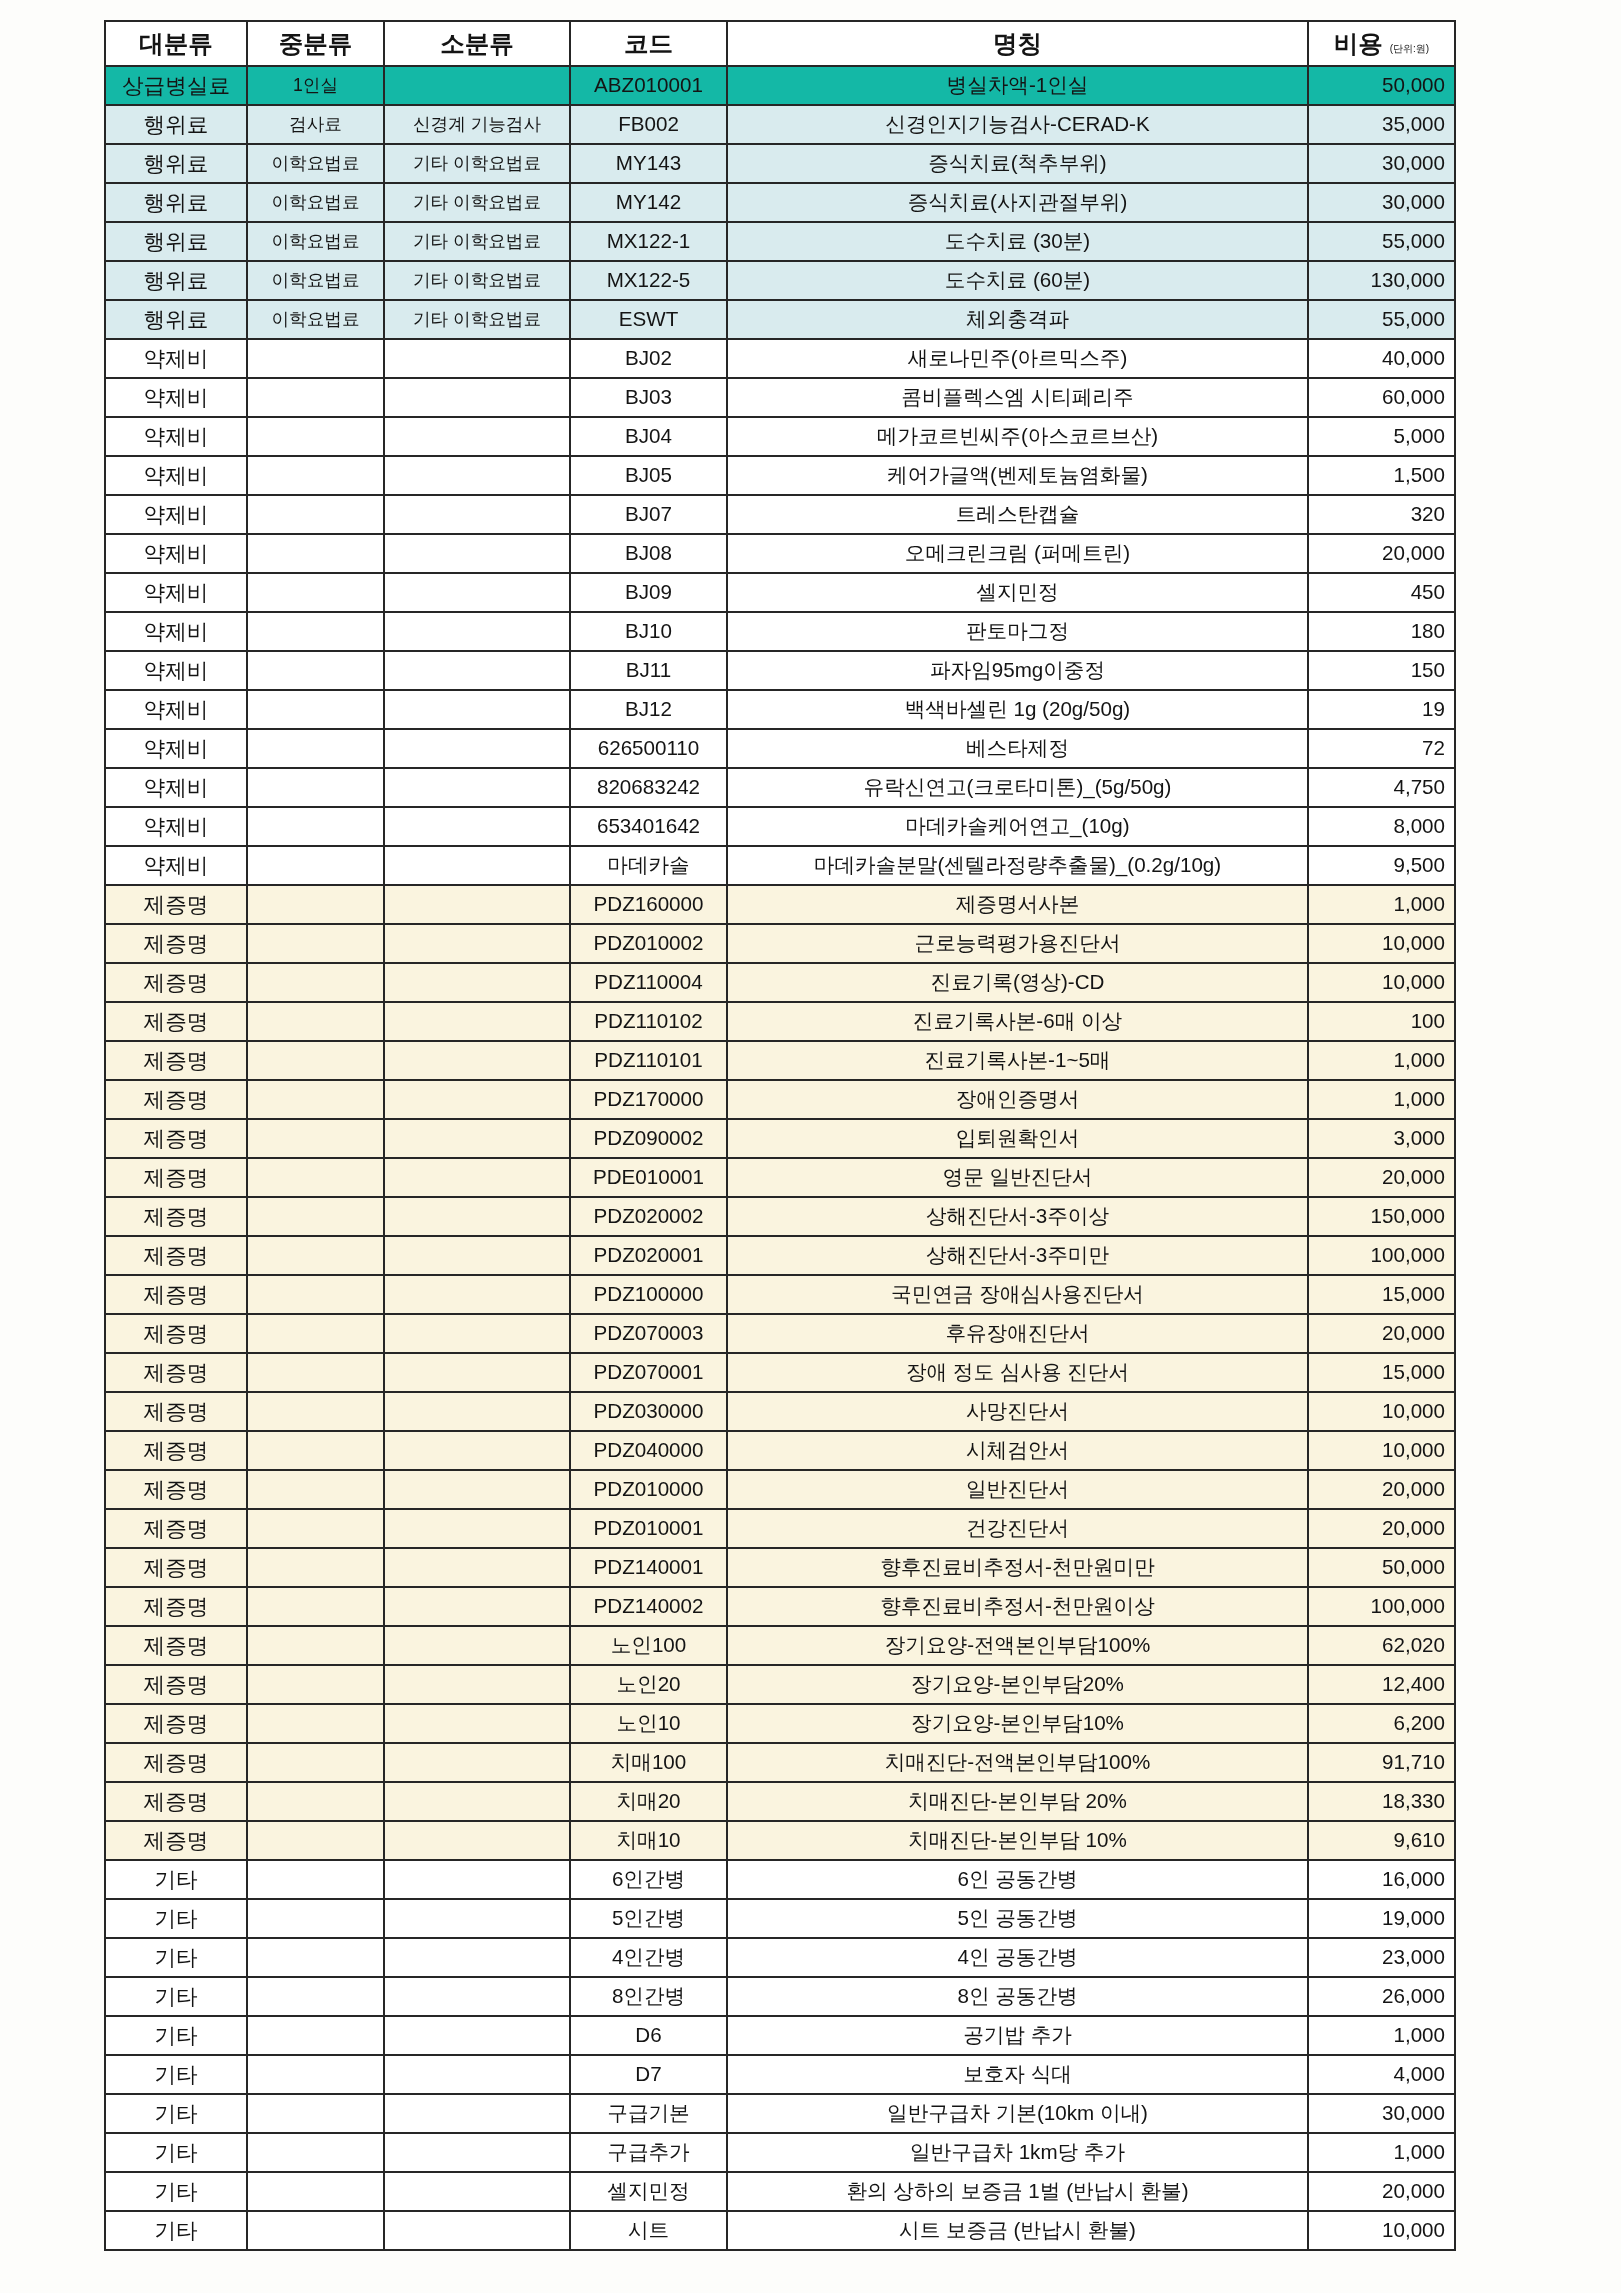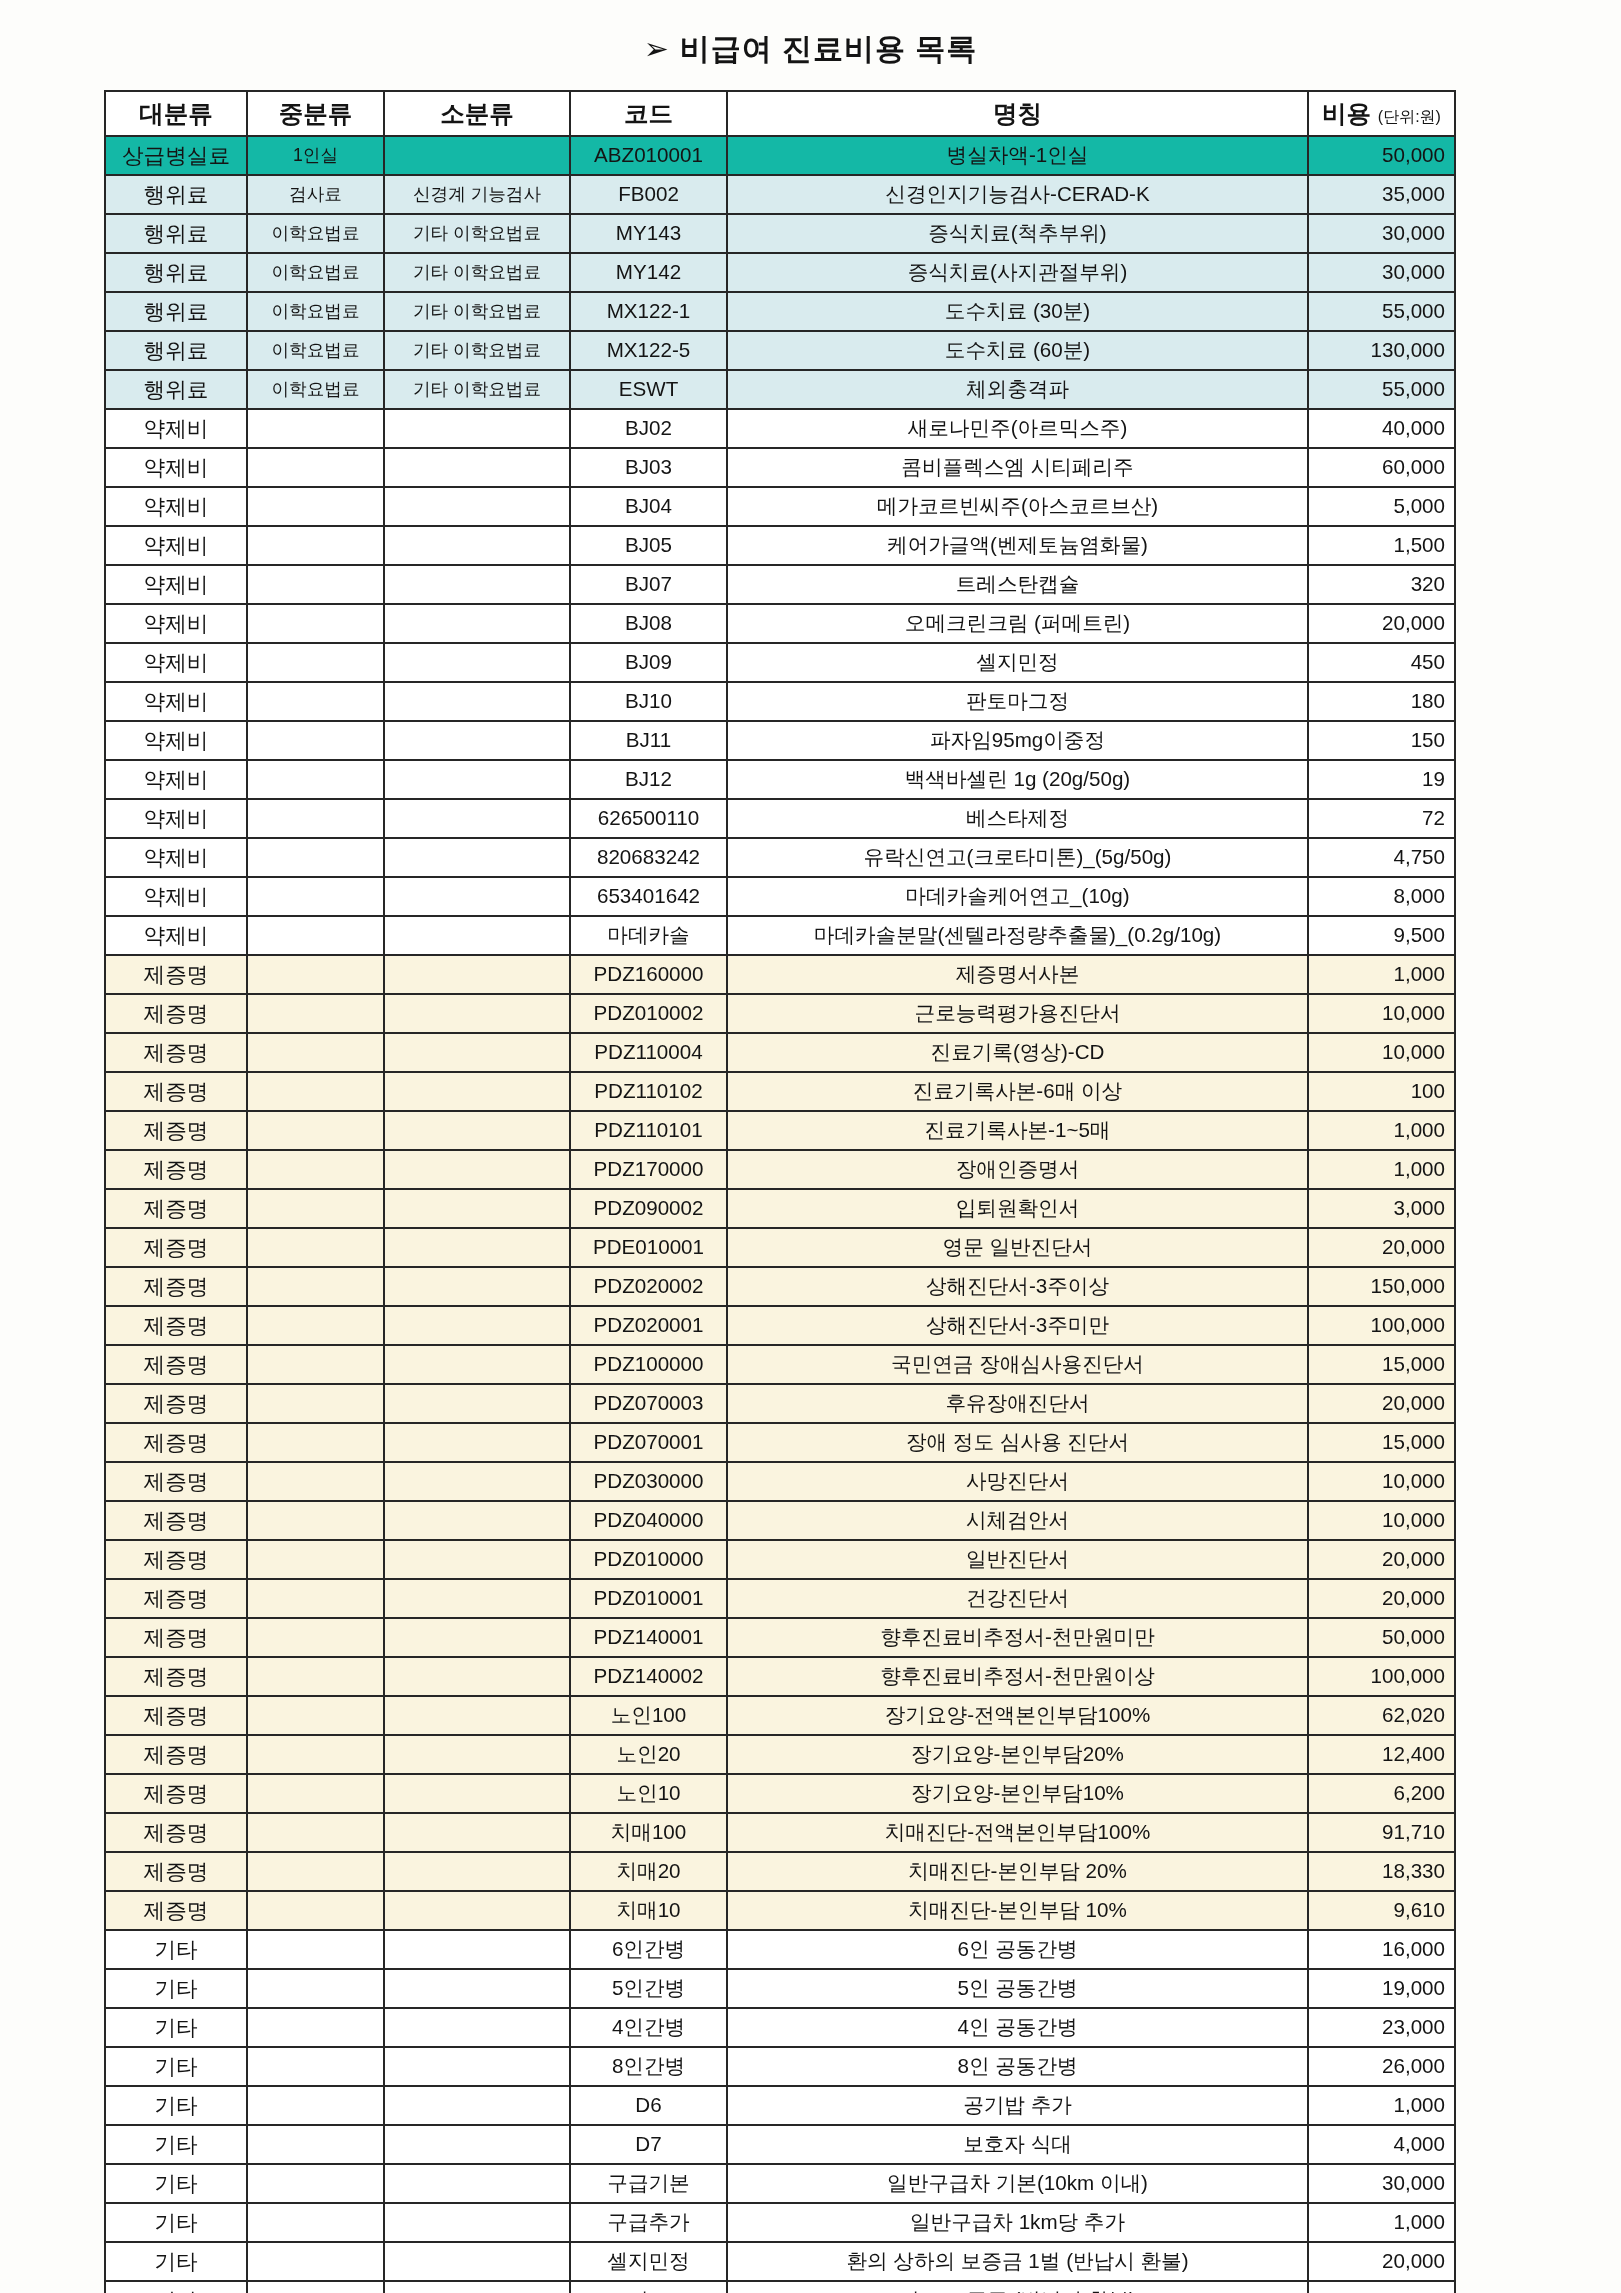--- a/index.html
+++ b/index.html
@@ -32,39 +32,36 @@
     white-space: nowrap;
   }
   .price-table th {
     height: 43px;
     font-size: 24.5px;
     font-weight: bold;
     background: #ffffff;
     text-align: center;
     padding: 0 2px;
   }
-  .price-table th .unit { font-size: 16px; font-weight: normal; letter-spacing: 0; }
+  .price-table th .unit { font-size: 10px; font-weight: normal; letter-spacing: 0; }
   .price-table td {
     height: 37px;
     text-align: center;
     padding: 0 3.9px;
     font-size: 20.6px;
   }
   .price-table td.major { font-size: 21.6px; }
   .price-table td.mid, .price-table td.sub { font-size: 17.6px; }
   .price-table td.cost { text-align: right; padding-right: 9px; }
 </style>
 </head>
 <body>
 
 <div class="page">
 
-  <div class="doc-title">
-    <span class="arrow">➢</span><span>비급여 진료비용 목록</span>
-  </div>
 
   <table class="price-table">
     <colgroup>
       <col style="width:142px">
         <col style="width:137px">
         <col style="width:186px">
       <col style="width:157px">
         <col style="width:581px">
         <col style="width:147px">
     </colgroup>

